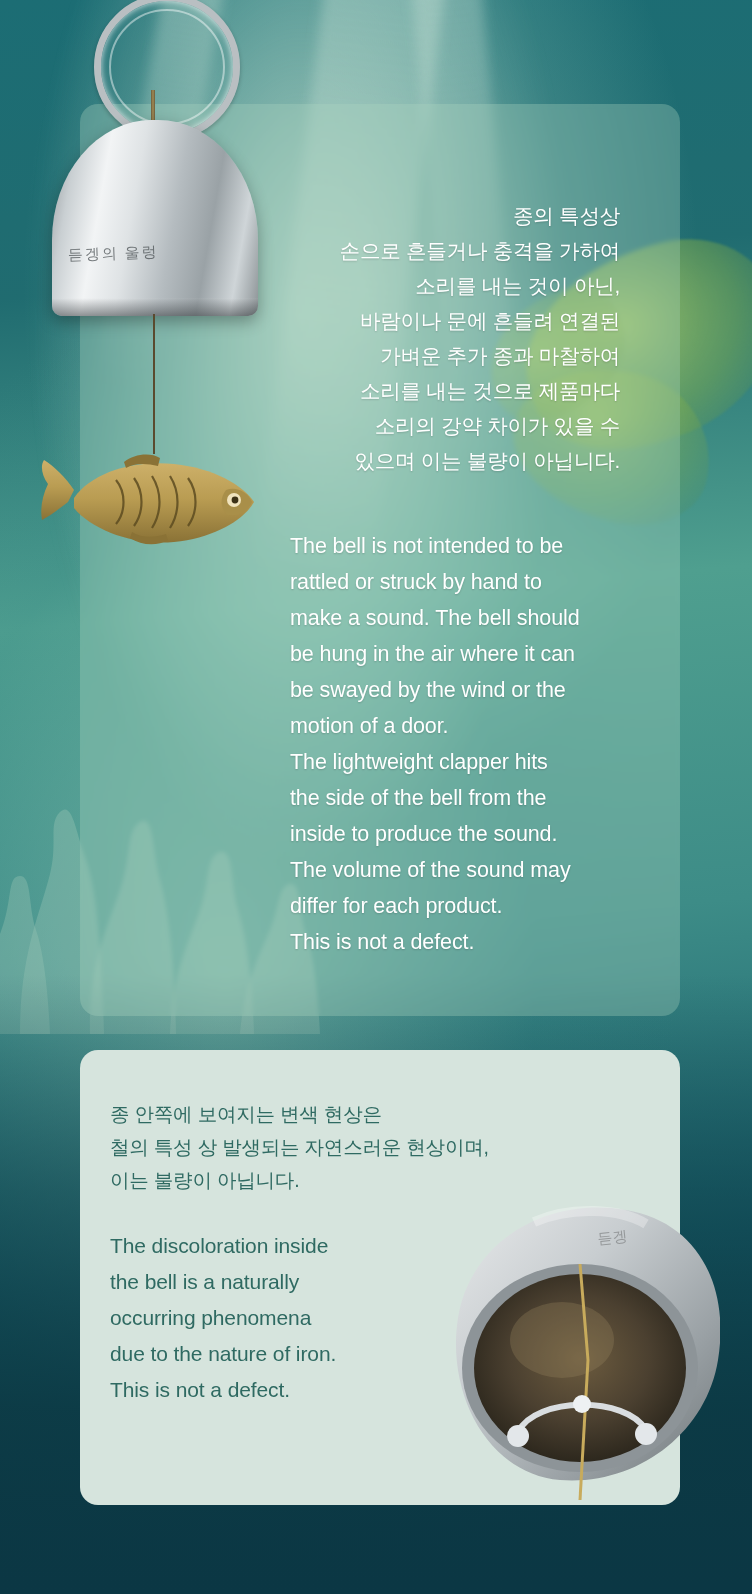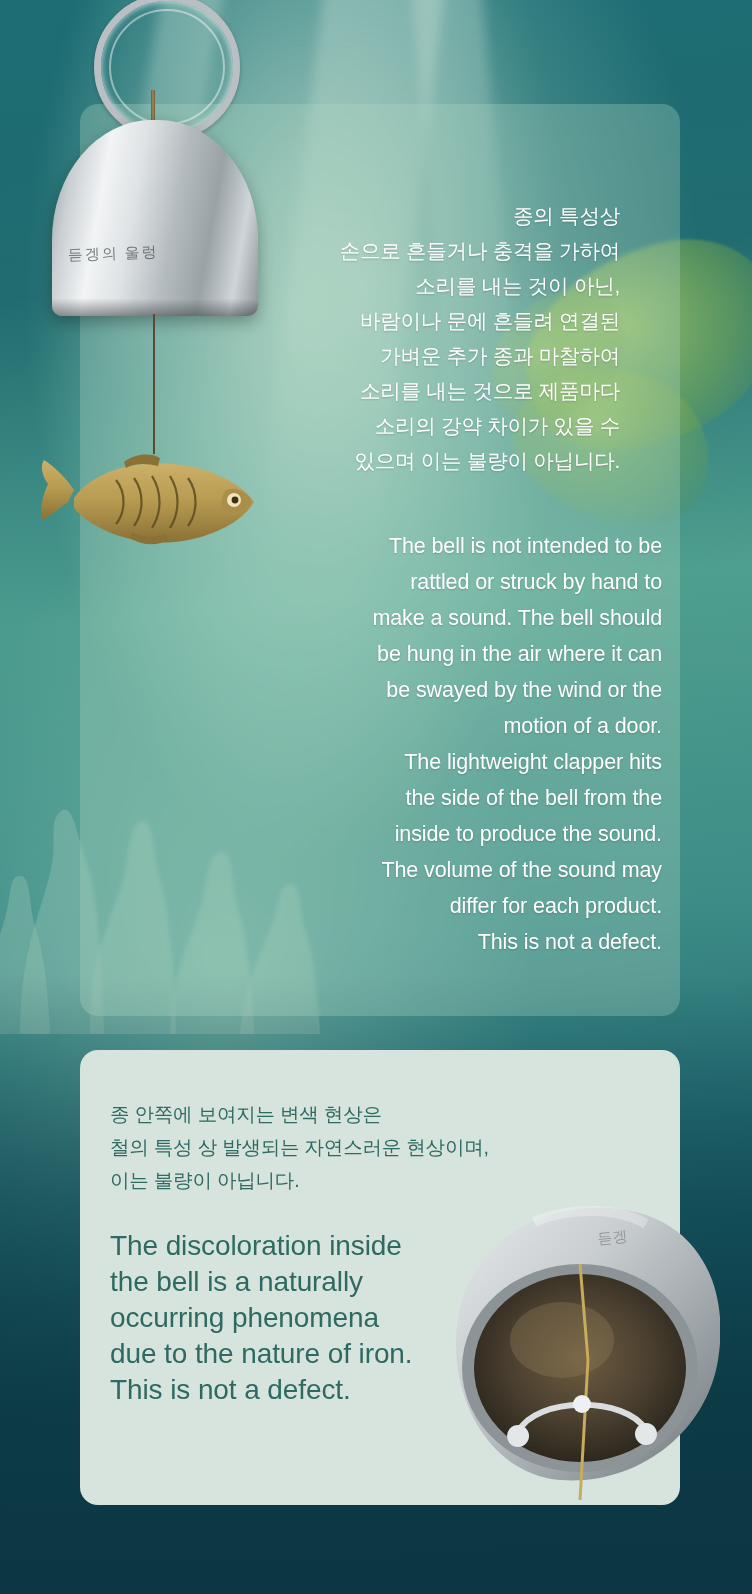--- a/index.html
+++ b/index.html
@@ -129,40 +129,39 @@
     position: absolute;
     left: 290px;
     top: 528px;
     width: 372px;
     color: #ffffff;
     font-size: 21.5px;
     line-height: 36px;
     letter-spacing: -0.1px;
     white-space: pre-line;
     text-shadow: 0 1px 2px rgba(0,0,0,0.18);
-    text-align: right;
   }
   .kr-dark {
     position: absolute;
     left: 110px;
     top: 1098px;
     width: 520px;
     color: #2f6a62;
     font-size: 19.5px;
     line-height: 33px;
     letter-spacing: -0.2px;
     white-space: pre-line;
   }
   .en-dark {
     position: absolute;
     left: 110px;
     top: 1228px;
     width: 330px;
     color: #2f6a62;
-    font-size: 28px;
+    font-size: 21px;
     line-height: 36px;
     letter-spacing: -0.1px;
     white-space: pre-line;
   }
 
   
   .bell-art {
     position: absolute;
     left: 20px;
     top: -6px;

